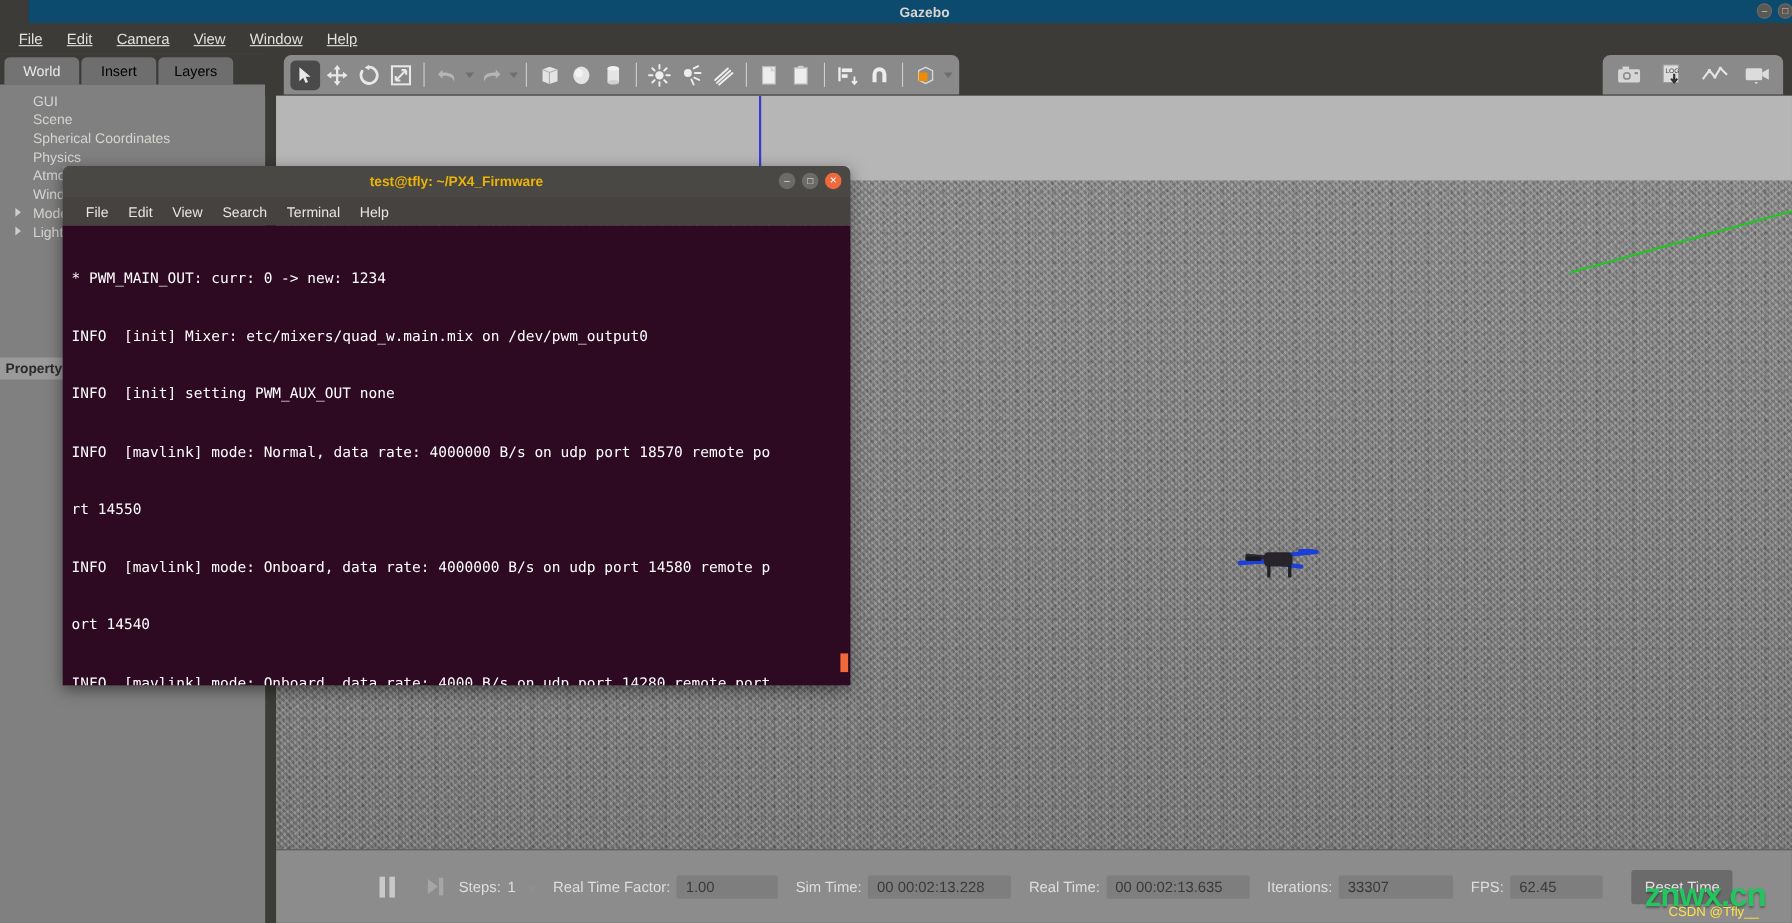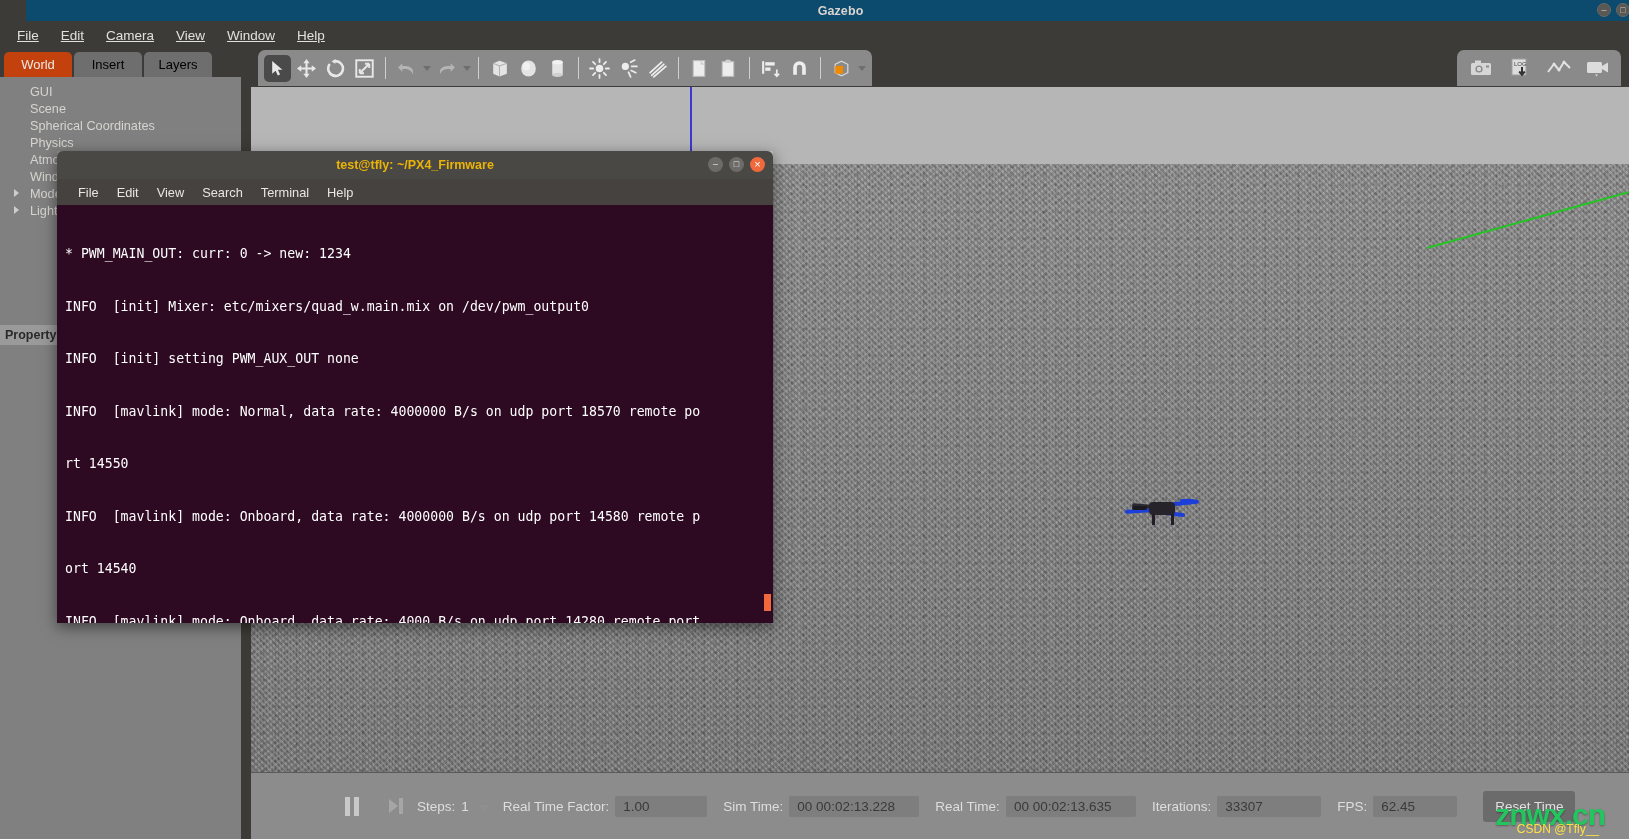--- a/index.html
+++ b/index.html
@@ -54,21 +54,21 @@
     display: flex; align-items: flex-end; gap: 2px; padding-left: 4px;
     background: #3c3b37;
   }
   .tab {
     height: 25px; min-width: 68px;
     display: flex; align-items: center; justify-content: center;
     font-size: 13px; color: #000000;
     border-radius: 5px 5px 0 0;
     background: #6e6e6e; padding: 0 11px;
   }
-  .tab.active { background: #c2410c; color: #eceae7; }
+  .tab.active { background: #737373; color: #eceae7; }
   .tree {
     position: absolute; left: 0; top: 28px; width: 241px; height: 762px;
     background: #808080; padding-top: 6px;
   }
   .tree-item {
     height: 17px; display: flex; align-items: center;
     font-size: 12.7px; color: #d6d4d0; padding-left: 14px;
     position: relative;
   }
   .tree-item .arrow {

